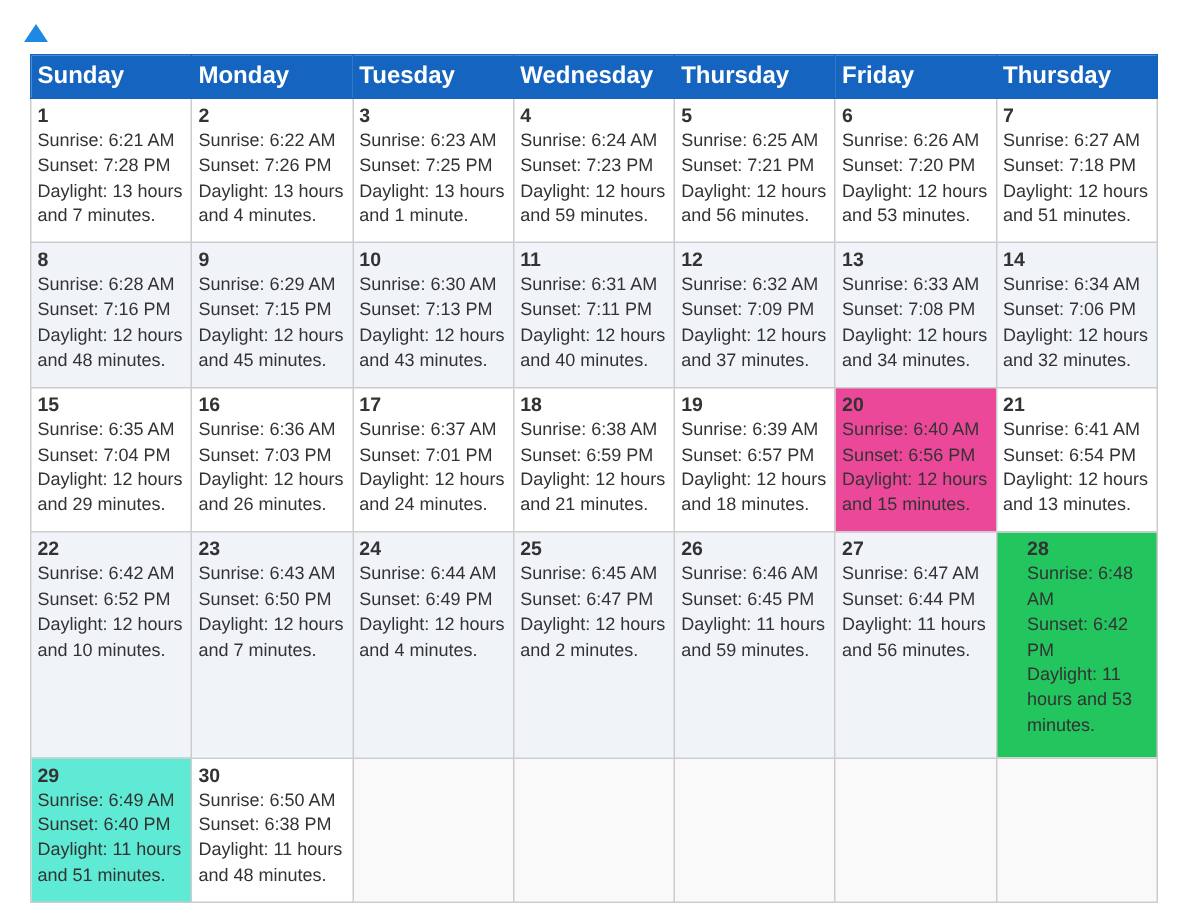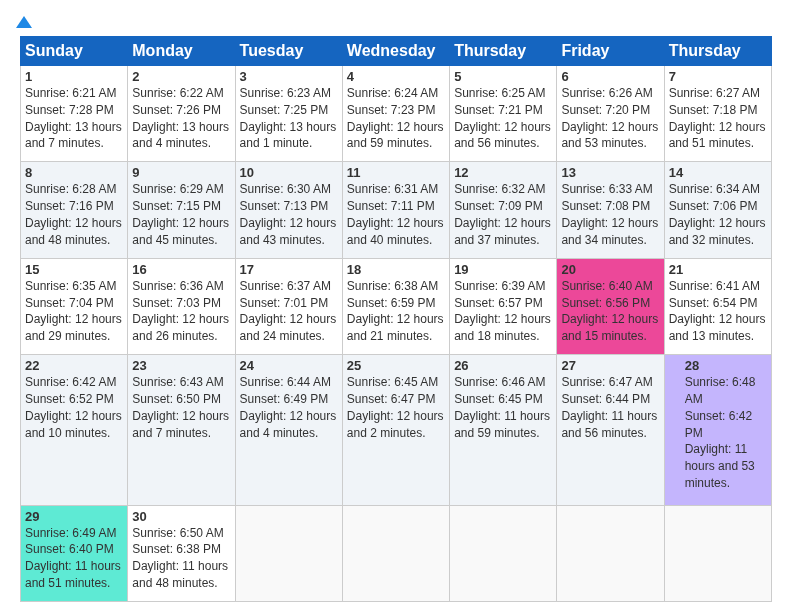--- a/index.html
+++ b/index.html
@@ -242,21 +242,21 @@
             <div class="day-info">Sunrise: 6:45 AM<br>Sunset: 6:47 PM<br>Daylight: 12 hours and 2 minutes.</div>
           </td>
           <td style="background: rgb(240, 244, 248);">
             <span class="day-num">26</span>
             <div class="day-info">Sunrise: 6:46 AM<br>Sunset: 6:45 PM<br>Daylight: 11 hours and 59 minutes.</div>
           </td>
           <td style="background: rgb(240, 244, 248); margin-left: 10px;">
             <span class="day-num">27</span>
             <div class="day-info">Sunrise: 6:47 AM<br>Sunset: 6:44 PM<br>Daylight: 11 hours and 56 minutes.</div>
           </td>
-          <td style="background: #c4b5fd; padding-left: 20px;">
+          <td style="background: #22c55e; padding-left: 20px;">
             <span class="day-num">28</span>
             <div class="day-info">Sunrise: 6:48 AM<br>Sunset: 6:42 PM<br>Daylight: 11 hours and 53 minutes.</div>
           </td>
         </tr>
         <tr>
           <td style="background: #5eead4;">
             <span class="day-num">29</span>
             <div class="day-info">Sunrise: 6:49 AM<br>Sunset: 6:40 PM<br>Daylight: 11 hours and 51 minutes.</div>
           </td>
           <td style="background: rgb(255, 255, 255);">

